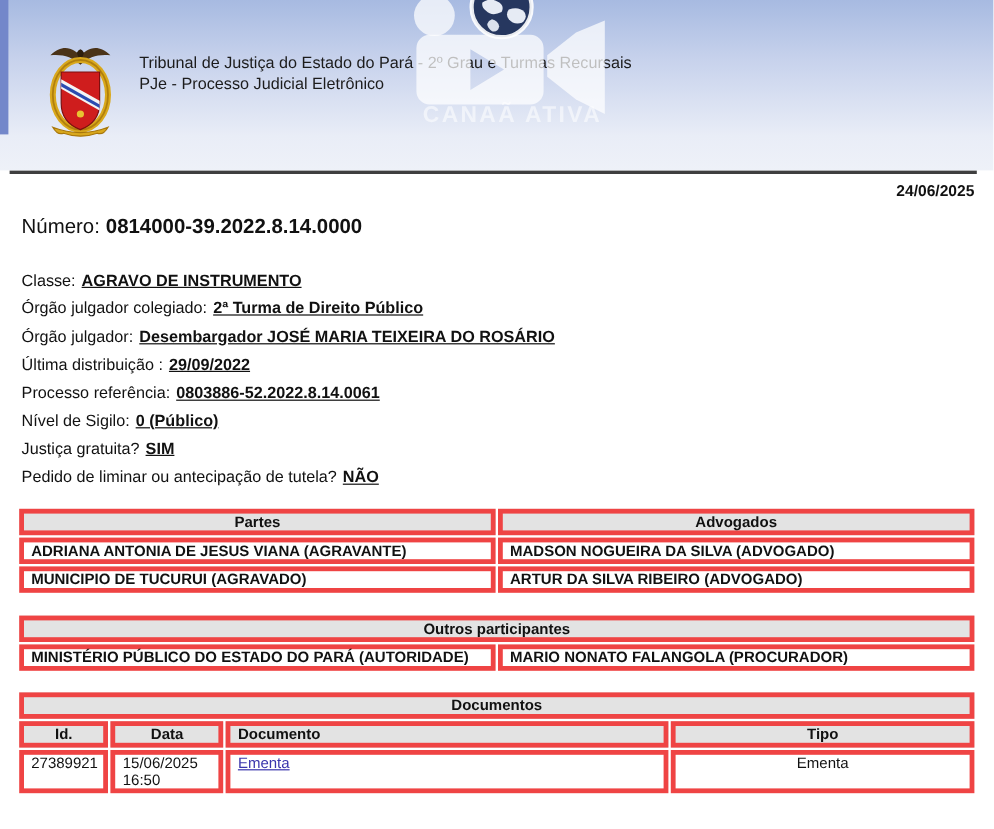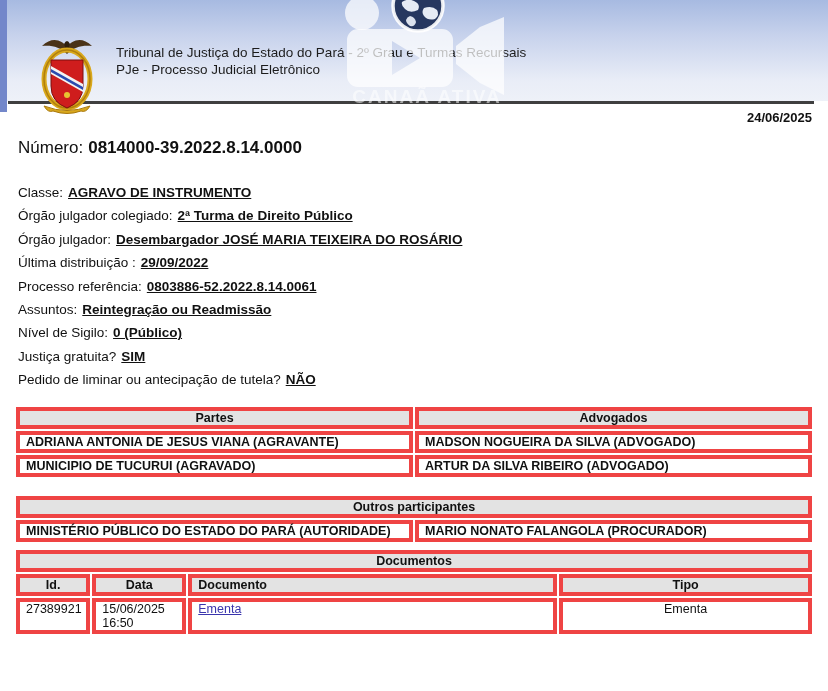--- a/index.html
+++ b/index.html
@@ -1,20 +1,20 @@
 <!DOCTYPE html>
 <html><head>
 <meta charset="utf-8">
 <style>
   * { margin:0; padding:0; box-sizing:border-box; }
   html,body { width:828px; height:691px; background:#ffffff; overflow:hidden;
               font-family:"Liberation Sans", sans-serif; color:#111; }
 
   
-  .header { position:relative; width:828px; height:101px;
+  .header { position:relative; width:828px; height:142px;
             background:linear-gradient(180deg,#a7bae1 0%,#c7d2ec 35%,#e9edf7 80%,#eef1f8 100%); }
   .header-leftstrip { position:absolute; left:0; top:0; width:7px; height:112px; background:#7387ca; }
   .logo { position:absolute; left:36px; top:34px; width:62px; height:82px; }
   .org-lines { position:absolute; left:116px; top:44px; font-size:13.5px; line-height:17px; color:#1c1c1c; }
 
   
   .watermark { position:absolute; left:336px; top:0; width:180px; height:115px; pointer-events:none; }
   .wm-text { position:absolute; left:2px; top:86px; width:178px; text-align:center;
              font-size:19px; font-weight:bold; letter-spacing:2px; color:rgba(255,255,255,0.55); }
 
@@ -30,21 +30,21 @@
   .field b { margin-left:5px;text-decoration:underline; }
 
   
   table { border-collapse:separate; border-spacing:2px; width:800px; margin:0 auto 0 14px;
           font-size:12.5px; table-layout:fixed; }
   th, td { border:4px solid #ef4444; padding:0 6px; vertical-align:top; }
   th { background:#e3e3e3; font-weight:bold; text-align:center; }
   td.bold { font-weight:bold; }
   .t1 { margin-top:13px; }
   .t2 { margin-top:15px; }
-  .t3 { margin-top:4px; }
+  .t3 { margin-top:14px; }
   .t3 td { height:34px; }
   .t3 .cell-id { text-align:center; }
   .t3 .cell-tipo { text-align:center; }
   .th-doc { text-align:left; }
   a.doc-link { color:#3a35ad; text-decoration:underline; }
 </style>
 </head>
 <body>
 
 <div class="header">
@@ -114,23 +114,20 @@
   <div class="field">
     <span>Órgão julgador:</span><b>Desembargador JOSÉ MARIA TEIXEIRA DO ROSÁRIO</b>
   </div>
   <div class="field">
     <span>Última distribuição :</span><b>29/09/2022</b>
   </div>
   <div class="field">
     <span>Processo referência:</span><b>0803886-52.2022.8.14.0061</b>
   </div>
   <div class="field">
-    <span>Assuntos:</span><b>Reintegração ou Readmissão</b>
-  </div>
-  <div class="field">
     <span>Nível de Sigilo:</span><b>0 (Público)</b>
   </div>
   <div class="field">
     <span>Justiça gratuita?</span><b>SIM</b>
   </div>
   <div class="field">
     <span>Pedido de liminar ou antecipação de tutela?</span><b>NÃO</b>
   </div>
 </div>
 

